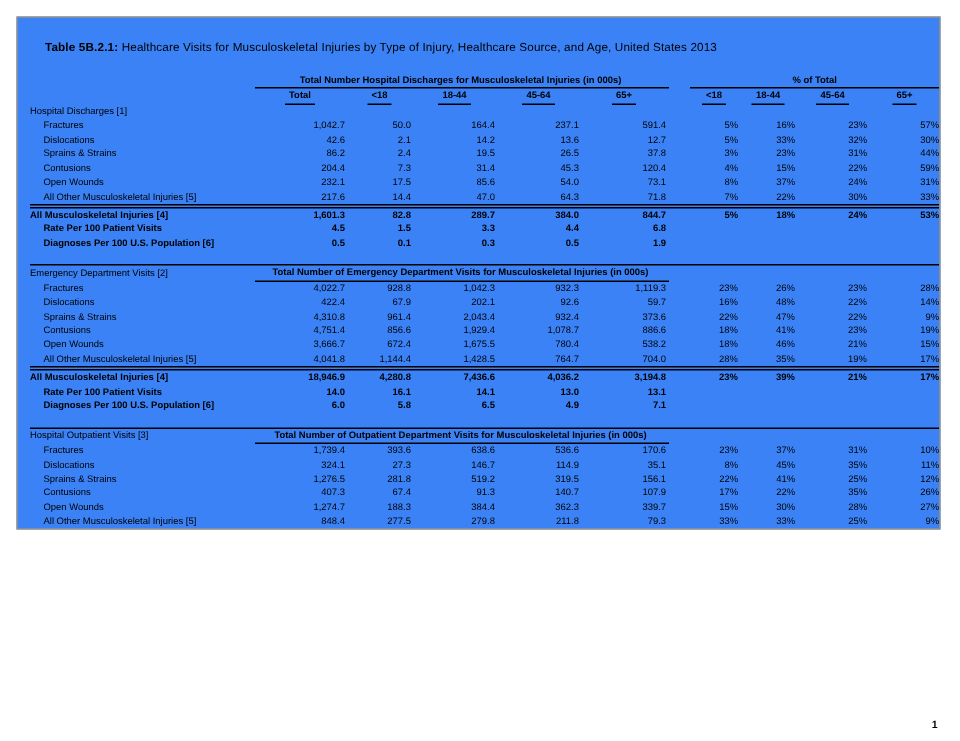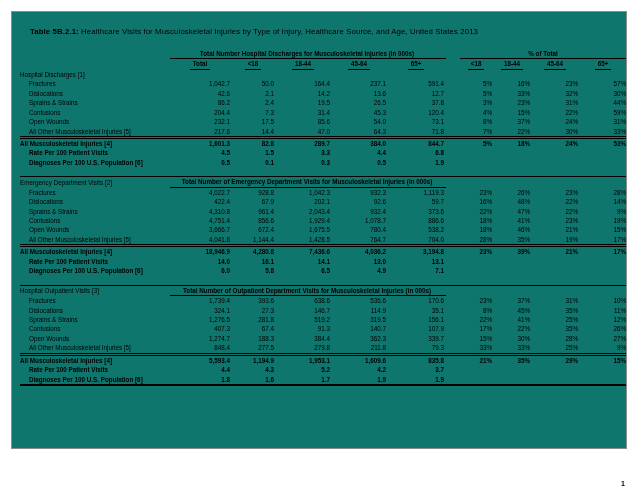--- a/index.html
+++ b/index.html
@@ -1,19 +1,19 @@
 <!DOCTYPE html>
 <html><head>
 <meta charset="utf-8">
 <style>
   html,body{margin:0;padding:0;}
   body{width:640px;height:494px;background:#ffffff;position:relative;
        font-family:"Liberation Sans",sans-serif;color:#000;}
-  .sheet{position:absolute;left:11px;top:11px;width:616px;height:438px;
-         border:1px solid #8c8c8c;box-sizing:border-box;background:#0f766e;
+  .sheet{position:absolute;left:11px;top:11px;width:616px;height:342px;
+         border:1px solid #8c8c8c;box-sizing:border-box;background:#3b82f6;
          padding:15px 8px 0 8px;overflow:hidden;}
   .title{font-size:7.8px;margin:0 0 13px 10px;letter-spacing:0.1px;}
   .title .bold{font-weight:bold;}
   table{border-collapse:collapse;table-layout:fixed;width:598px;}
   td,th{font-size:6.3px;line-height:1.5;padding:0 2px 0 0;white-space:nowrap;
         overflow:hidden;vertical-align:bottom;font-weight:normal;}
   .num{text-align:right;}
   .lbl{text-align:left;padding-left:9px;}
   .sec-lbl{text-align:left;padding-left:0;}
   .grp{font-weight:bold;text-align:center;border-bottom:1px solid #000;}

